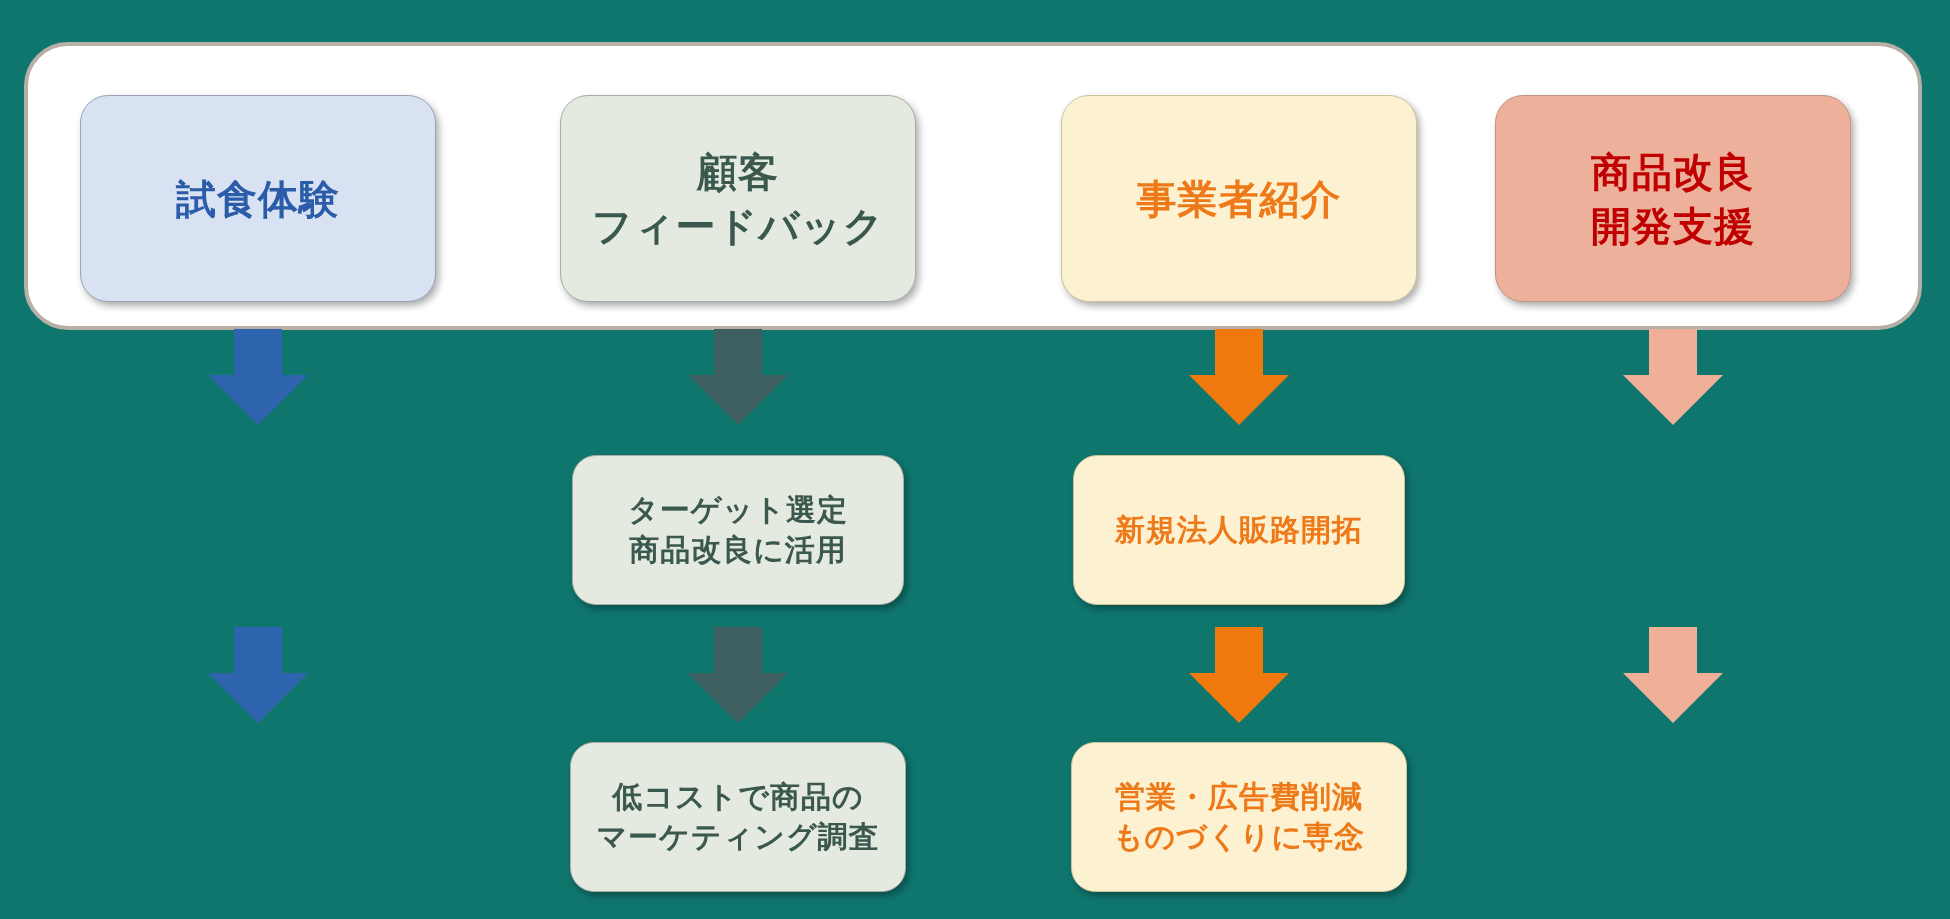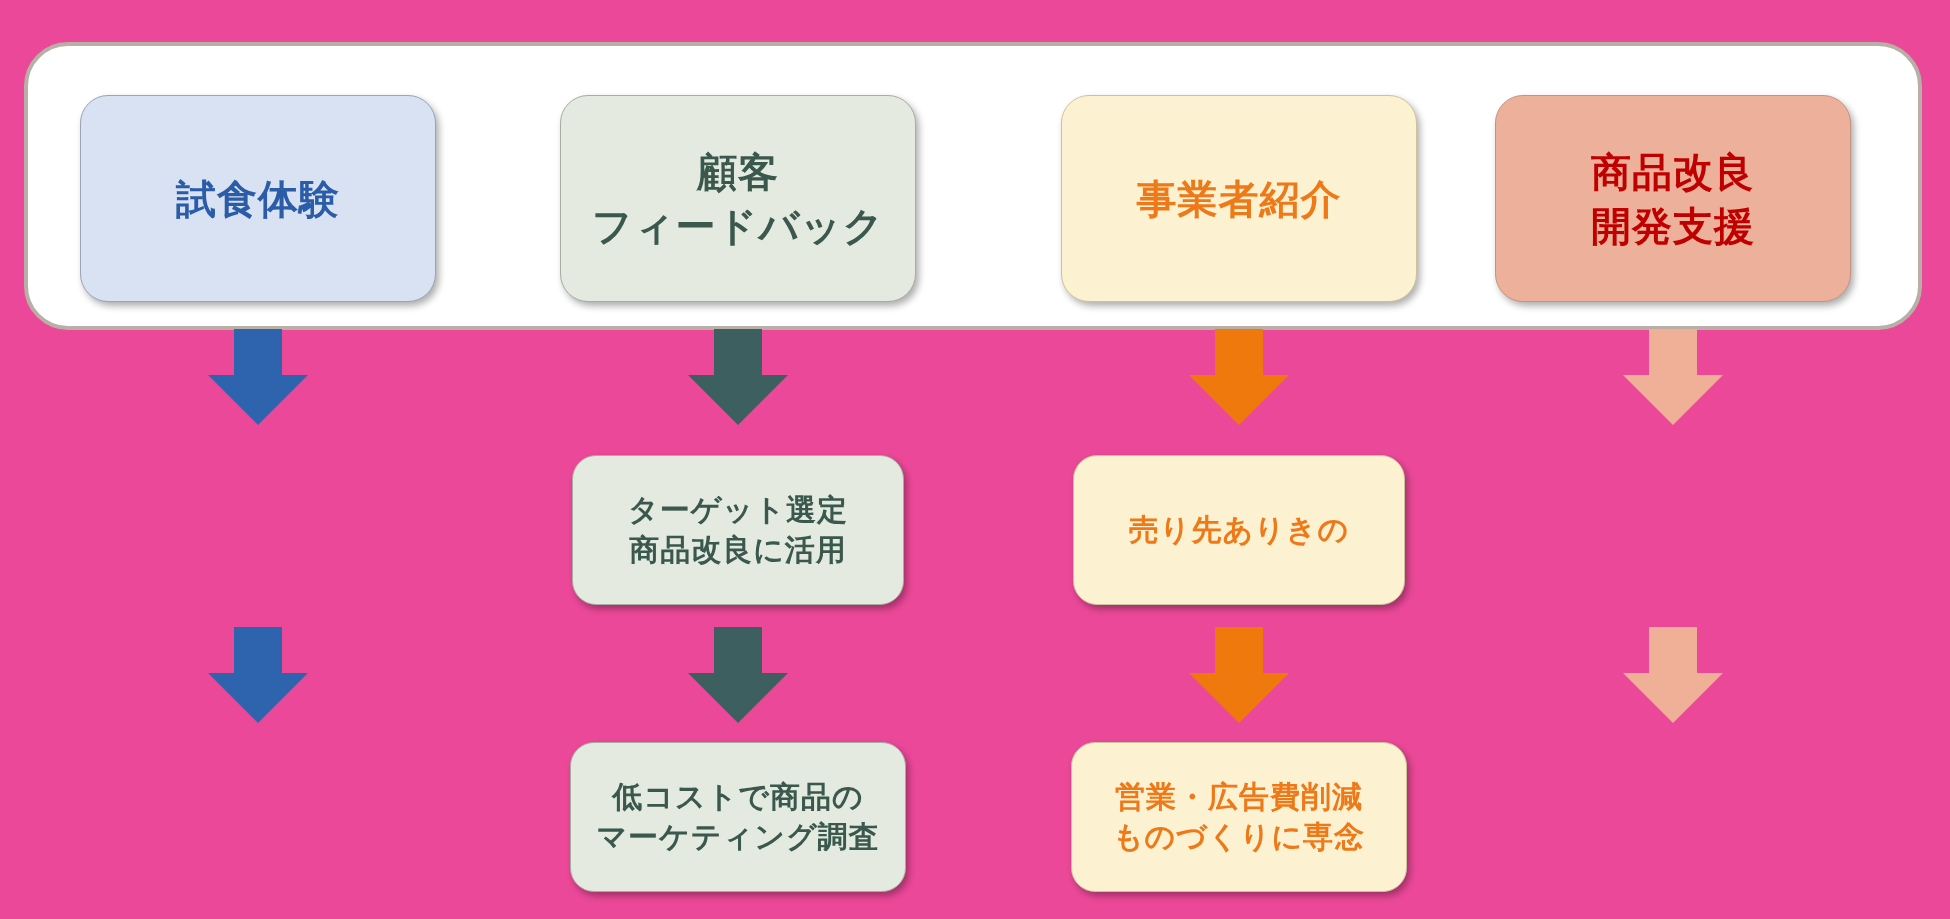--- a/index.html
+++ b/index.html
@@ -5,21 +5,21 @@
   html, body {
     margin: 0;
     padding: 0;
     background: #ffffff;
     font-family: "Liberation Sans", "DejaVu Sans", sans-serif;
   }
   .canvas {
     position: relative;
     width: 1950px;
     height: 919px;
-    background: #ec4899;
+    background: #0f766e;
     overflow: hidden;
   }
   
   .top-band {
     position: absolute;
     left: 24px;
     top: 42px;
     width: 1898px;
     height: 288px;
     border: 4px solid #b8afa6;
@@ -118,21 +118,21 @@
   </div>
 
   <div class="column" style="--box-bg: #fcf2d2; --text: #ee7918; --arrow: #f0790e; --box-border: #cdc39b;">
     <div class="box top-box">
       <span>事業者紹介</span>
     </div>
     <svg class="arrow a1" viewBox="0 0 100 96">
       <polygon points="26,0 74,0 74,46 100,46 50,96 0,46 26,46"></polygon>
     </svg>
     <div class="box middle-box">
-      <span>売り先ありきの</span>
+      <span>新規法人販路開拓</span>
     </div>
     <svg class="arrow a2" viewBox="0 0 100 96">
       <polygon points="26,0 74,0 74,46 100,46 50,96 0,46 26,46"></polygon>
     </svg>
     <div class="box bottom-box">
       <span>営業・広告費削減
 ものづくりに専念</span>
     </div>
   </div>
 

